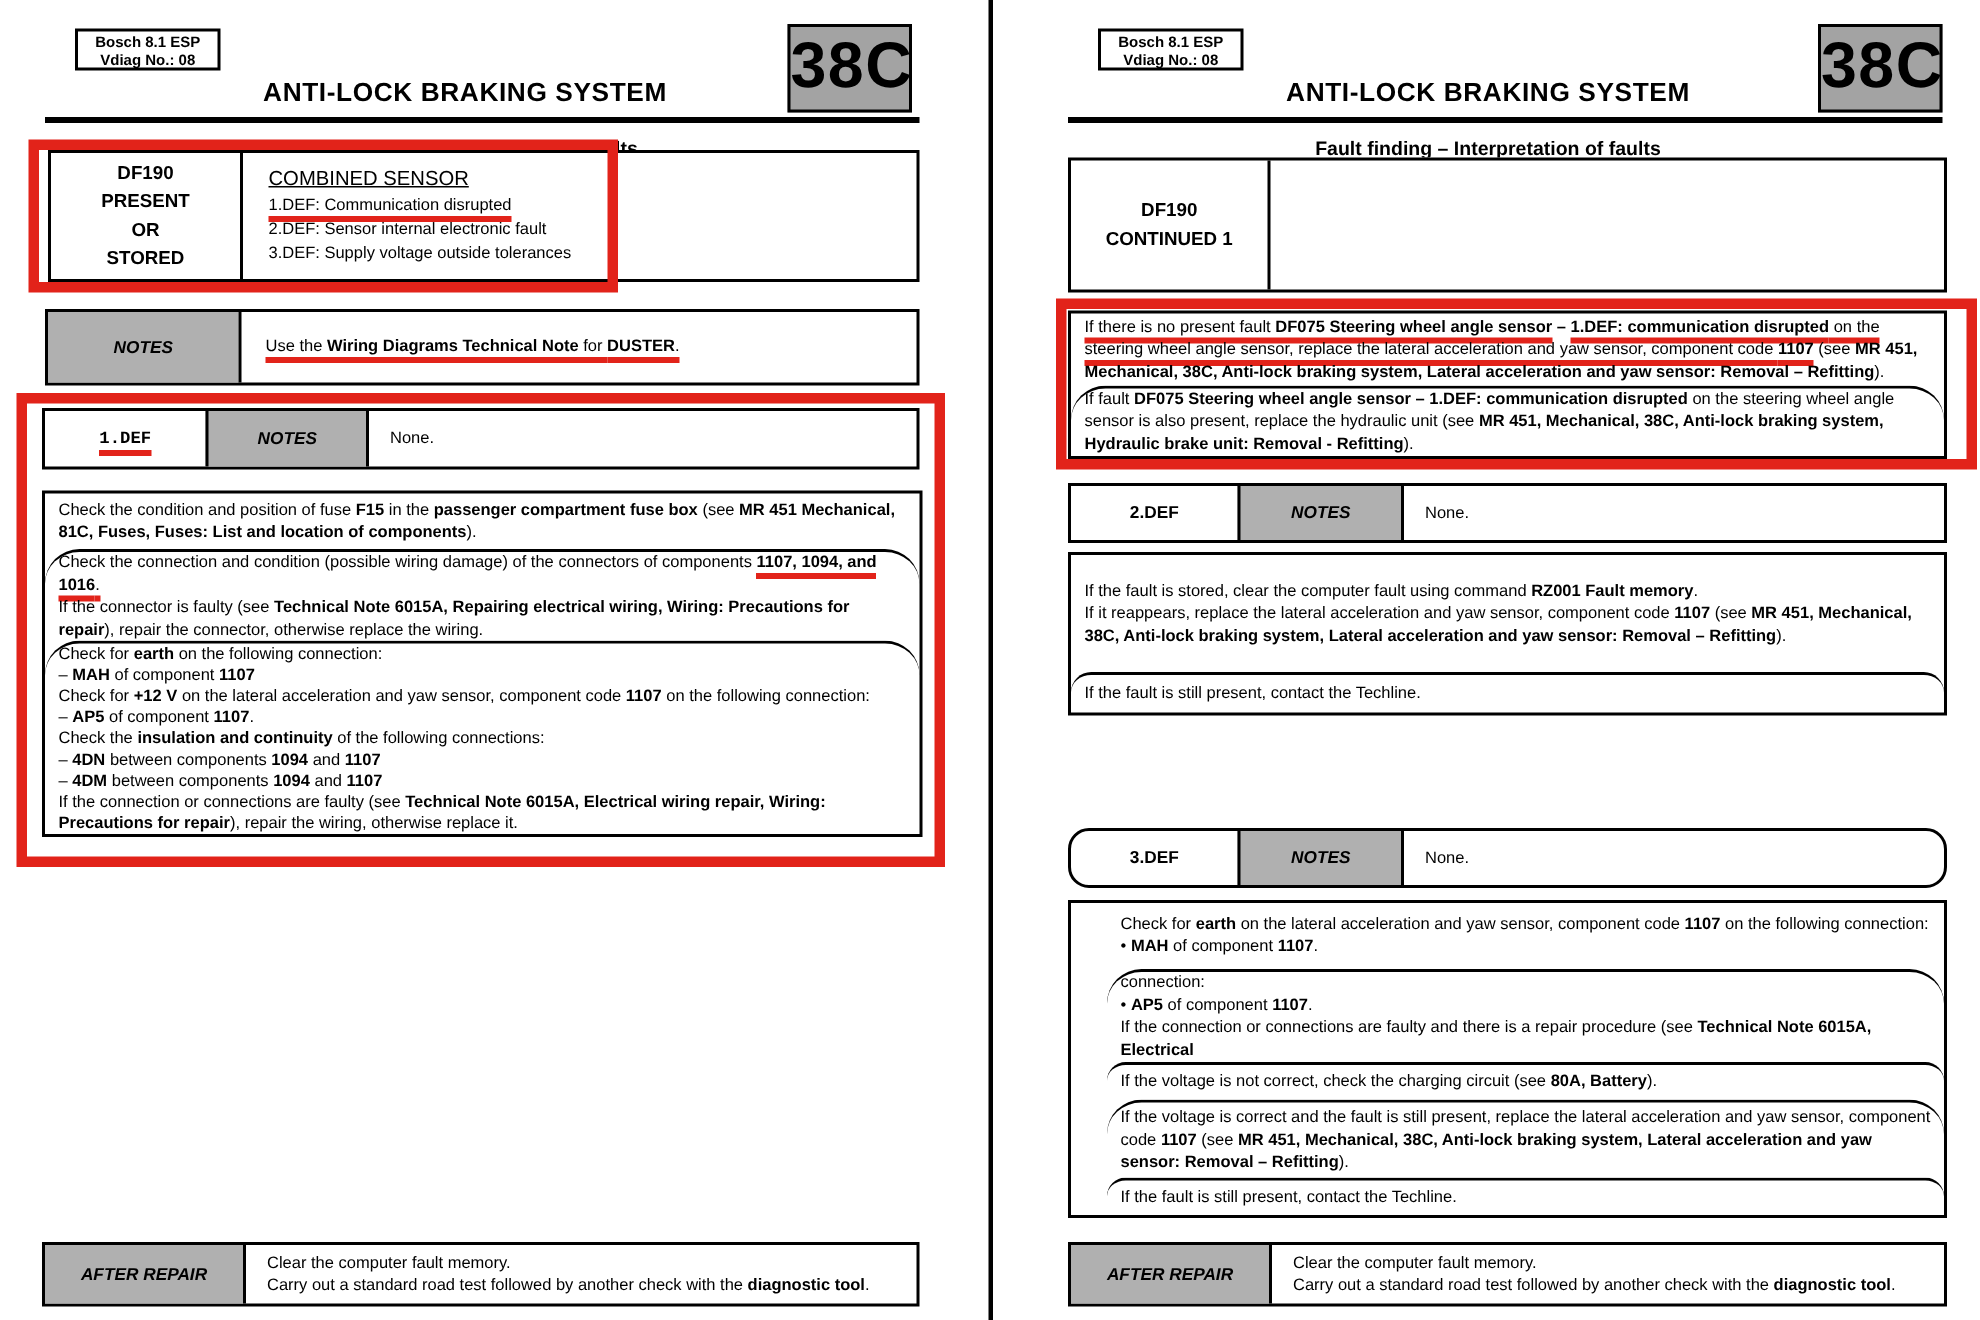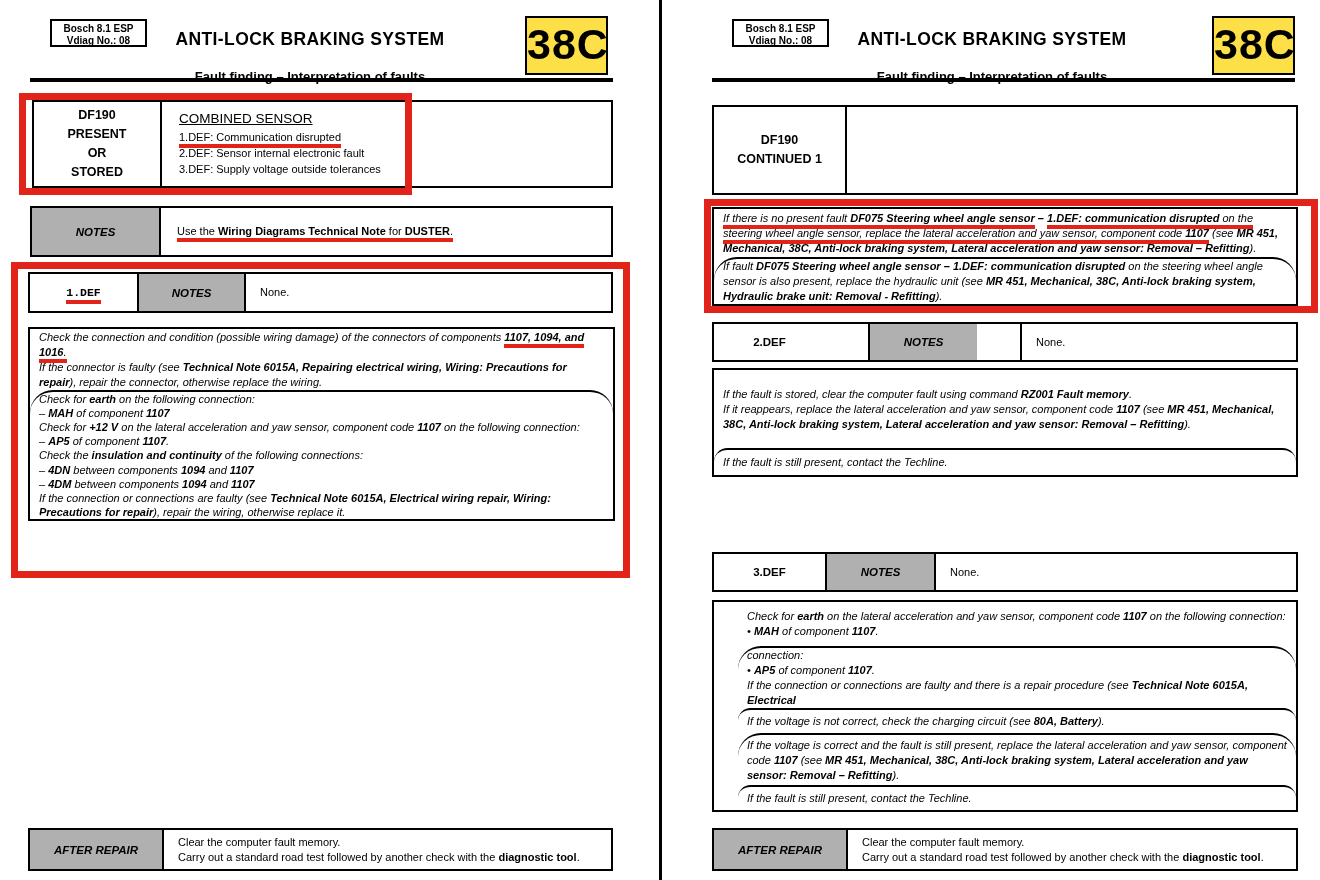--- a/index.html
+++ b/index.html
@@ -17,42 +17,42 @@
   #page-right { left: 660px; }
   .page-divider { position:absolute; left: 659px; top: 0; width: 3px; height: 880px; background: #000; z-index: 10; }
 
   
   .unit-box {
     border: 2px solid #000; text-align: center;
     font-weight: bold; font-size: 10px; line-height: 11.5px;
     padding-top: 2px; width: 97px; height: 28px; margin-left: 20px;
   }
   .title-wrap { width: 366px; text-align: center; }
-  .doc-title { font-weight: bold; font-size: 17.5px; letter-spacing: .4px; }
+  .doc-title { font-weight: bold; font-size: 17.5px; letter-spacing: .4px; margin-top: 22px; }
   .doc-subtitle { font-weight: bold; font-size: 13px; margin-top: 19px; }
   .section-box {
-    width: 83px; height: 59px; background: #fde047; border: 2px solid #000;
+    width: 83px; height: 59px; background: #a3a3a3; border: 2px solid #000;
     font-weight: bold; font-size: 43px; text-align: center; line-height: 53px;
     letter-spacing: 1px;
   }
   .hrule { background: #000; height: 4px; width: 583px; }
 
   
   .row-tbl { border: 2px solid #000; display: flex; background: #fff; }
   .cell { display: flex; flex-direction: column; justify-content: center; }
   .cell + .cell { border-left: 2px solid #000; }
   .grey-cell { background: #b0b0b0; align-items: center; font-weight: bold; font-style: italic; font-size: 11.5px; }
   .label-cell { align-items: center; font-weight: bold; font-size: 11.5px; }
   .text-cell { flex: 1; padding: 2px 12px; font-size: 11px; line-height: 15px; }
 
   
   .stack { border: 2px solid #000; display: flex; flex-direction: column; background: #fff; }
   .stack > .seg {
     display: flex; flex-direction: column; justify-content: center;
-    padding: 1px 9px; font-size: 11px; line-height: 15px; flex: none; overflow: hidden; font-style: italic;
+    padding: 1px 9px; font-size: 11px; line-height: 15px; flex: none; overflow: hidden;
   }
   .stack > .seg + .seg { border-top: 2px solid #000; border-radius: 23px; }
 
   
   .fault-tbl { border: 2px solid #000; display: flex; background: #fff; }
   .fault-code { display: flex; flex-direction: column; justify-content: center; align-items: center;
     font-weight: bold; font-size: 12.5px; line-height: 19px; }
   .fault-desc { flex: 1; border-left: 2px solid #000; display: flex; flex-direction: column; justify-content: center; padding-left: 17px; }
   .combined-title { font-size: 13.5px; text-decoration: underline; margin-bottom: 3px; }
   .def-line { font-size: 11px; line-height: 16px; }
@@ -112,20 +112,23 @@
 
   <div class="abs row-tbl" style="left:28px; top:272px; width:585px; height:41px;">
     <div class="cell label-cell" style="width:107px;font-family:Liberation Mono, monospace;">
         <div><span class="b ru">1.DEF</span></div>
       </div>
     <div class="cell grey-cell" style="width:107px;">NOTES</div>
     <div class="cell text-cell" style="padding-left:14px;">None.</div>
   </div>
 
   <div class="abs stack" style="left:28px; top:327px; width:587px;">
+    <div class="seg" style="height:37px;">
+        <div>Check the condition and position of fuse <span class="b">F15</span> in the <span class="b">passenger compartment fuse box</span> (see <span class="b">MR 451 Mechanical, 81C, Fuses, Fuses: List and location of components</span>).</div>
+      </div>
     <div class="seg" style="height:61px;">
         <div>Check the connection and condition (possible wiring damage) of the connectors of components <span class="b ru">1107, 1094, and 1016</span><span class="ru">.</span><br>If the connector is faulty (see <span class="b">Technical Note 6015A, Repairing electrical wiring, Wiring: Precautions for repair</span>), repair the connector, otherwise replace the wiring.</div>
       </div>
     <div class="seg" style="height:129px; line-height:14.2px;">
         <div>Check for <span class="b">earth</span> on the following connection:<br>– <span class="b">MAH</span> of component <span class="b">1107</span><br>Check for <span class="b">+12 V</span> on the lateral acceleration and yaw sensor, component code <span class="b">1107</span> on the following connection:<br>– <span class="b">AP5</span> of component <span class="b">1107</span>.<br>Check the <span class="b">insulation and continuity</span> of the following connections:<br>– <span class="b">4DN</span> between components <span class="b">1094</span> and <span class="b">1107</span><br>– <span class="b">4DM</span> between components <span class="b">1094</span> and <span class="b">1107</span><br>If the connection or connections are faulty (see <span class="b">Technical Note 6015A, Electrical wiring repair, Wiring: Precautions for repair</span>), repair the wiring, otherwise replace it.</div>
       </div>
   </div>
   <div class="red-rect" style="left:11px; top:262px; width:619px; height:316px;"></div>
 
   <div class="abs row-tbl" style="left:28px; top:828px; width:585px; height:43px;">
@@ -160,36 +163,36 @@
   <div class="abs stack" style="left:52px; top:207px; width:586px;">
     <div class="seg" style="height:48px;">
         <div><span class="ru">If there is no present fault </span><span class="b ru">DF075 Steering wheel angle sensor</span><span class="b"> – </span><span class="b ru">1.DEF: communication disrupted</span><span class="ru"> on the steering wheel angle sensor, replace the lateral acceleration and yaw sensor, component code </span><span class="b ru">1107</span> (see <span class="b">MR 451, Mechanical, 38C, Anti-lock braking system, Lateral acceleration and yaw sensor: Removal – Refitting</span>).</div>
       </div>
     <div class="seg" style="height:47px;">
         <div>If fault <span class="b">DF075 Steering wheel angle sensor – 1.DEF: communication disrupted</span> on the steering wheel angle sensor is also present, replace the hydraulic unit (see <span class="b">MR 451, Mechanical, 38C, Anti-lock braking system, Hydraulic brake unit: Removal - Refitting</span>).</div>
       </div>
   </div>
   <div class="red-rect" style="left:44px; top:199px; width:614px; height:114px;"></div>
 
-  <div class="abs row-tbl" style="left:52px; top:322px; width:586px; height:40px;gap:43px;">
+  <div class="abs row-tbl" style="left:52px; top:322px; width:586px; height:40px;">
     <div class="cell label-cell" style="width:111px;">2.DEF</div>
     <div class="cell grey-cell" style="width:109px;">NOTES</div>
     <div class="cell text-cell" style="padding-left:14px;">None.</div>
   </div>
 
   <div class="abs stack" style="left:52px; top:368px; width:586px;">
     <div class="seg" style="height:78px;">
         <div>If the fault is stored, clear the computer fault using command <span class="b">RZ001 Fault memory</span>.<br>If it reappears, replace the lateral acceleration and yaw sensor, component code <span class="b">1107</span> (see <span class="b">MR 451, Mechanical, 38C, Anti-lock braking system, Lateral acceleration and yaw sensor: Removal – Refitting</span>).</div>
       </div>
     <div class="seg" style="height:27px;">
         <div>If the fault is still present, contact the Techline.</div>
       </div>
   </div>
 
-  <div class="abs row-tbl" style="left:52px; top:552px; width:586px; height:40px;">
+  <div class="abs row-tbl" style="left:52px; top:552px; width:586px; height:40px;border-radius:14px;">
     <div class="cell label-cell" style="width:111px;">3.DEF</div>
     <div class="cell grey-cell" style="width:109px;">NOTES</div>
     <div class="cell text-cell" style="padding-left:14px;">None.</div>
   </div>
 
   <div class="abs stack" style="left:52px; top:600px; width:586px;padding-left:24px;">
     <div class="seg" style="height:44px;">
         <div>Check for <span class="b">earth</span> on the lateral acceleration and yaw sensor, component code <span class="b">1107</span> on the following connection:<br>•  <span class="b">MAH</span> of component <span class="b">1107</span>.</div>
       </div>
     <div class="seg" style="height:62px;">

